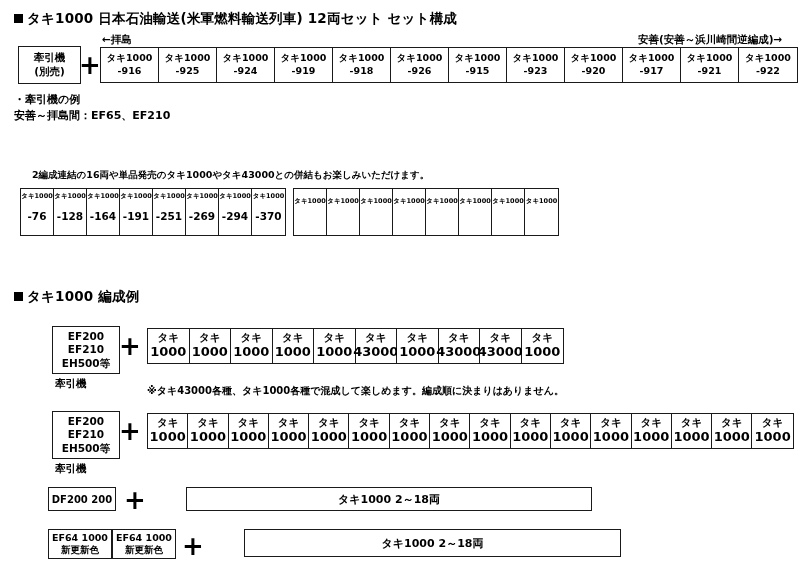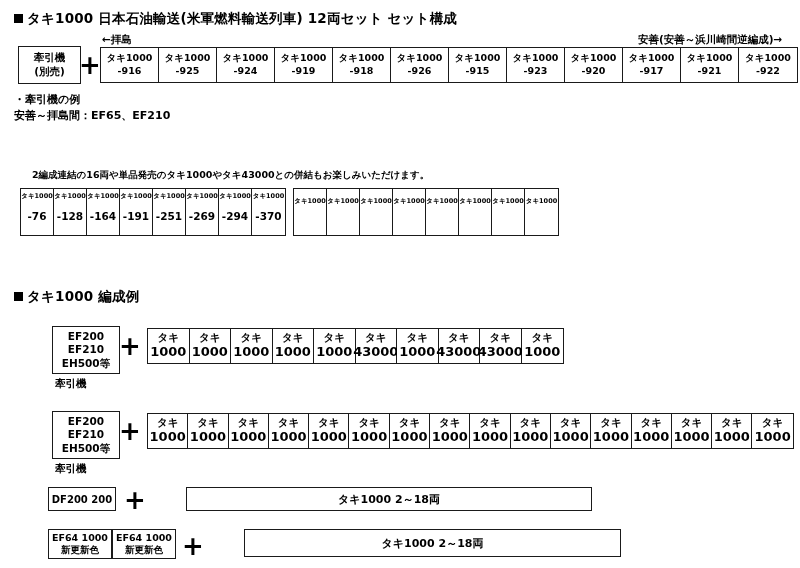--- a/index.html
+++ b/index.html
@@ -372,20 +372,21 @@
       <div class="cell">
         <span class="kind">タキ</span>
         <span class="num">43000</span>
       </div>
       <div class="cell">
         <span class="kind">タキ</span>
         <span class="num">1000</span>
       </div>
     </div>
 
+  <div class="tiny-note" style="left:147px; top:386px;">※タキ43000各種、タキ1000各種で混成して楽しめます。編成順に決まりはありません。</div>
 
   <div class="box loco-3line" style="left:52px; top:411px;">
     <span>EF200</span>
     <span>EF210</span>
     <span>EH500等</span>
   </div>
   <div class="small-label" style="left:55px; top:463px;">牽引機</div>
   <div class="plus" style="left:119px; top:418px;">+</div>
 
   <div class="strip strip-form" id="strip-form-2">

